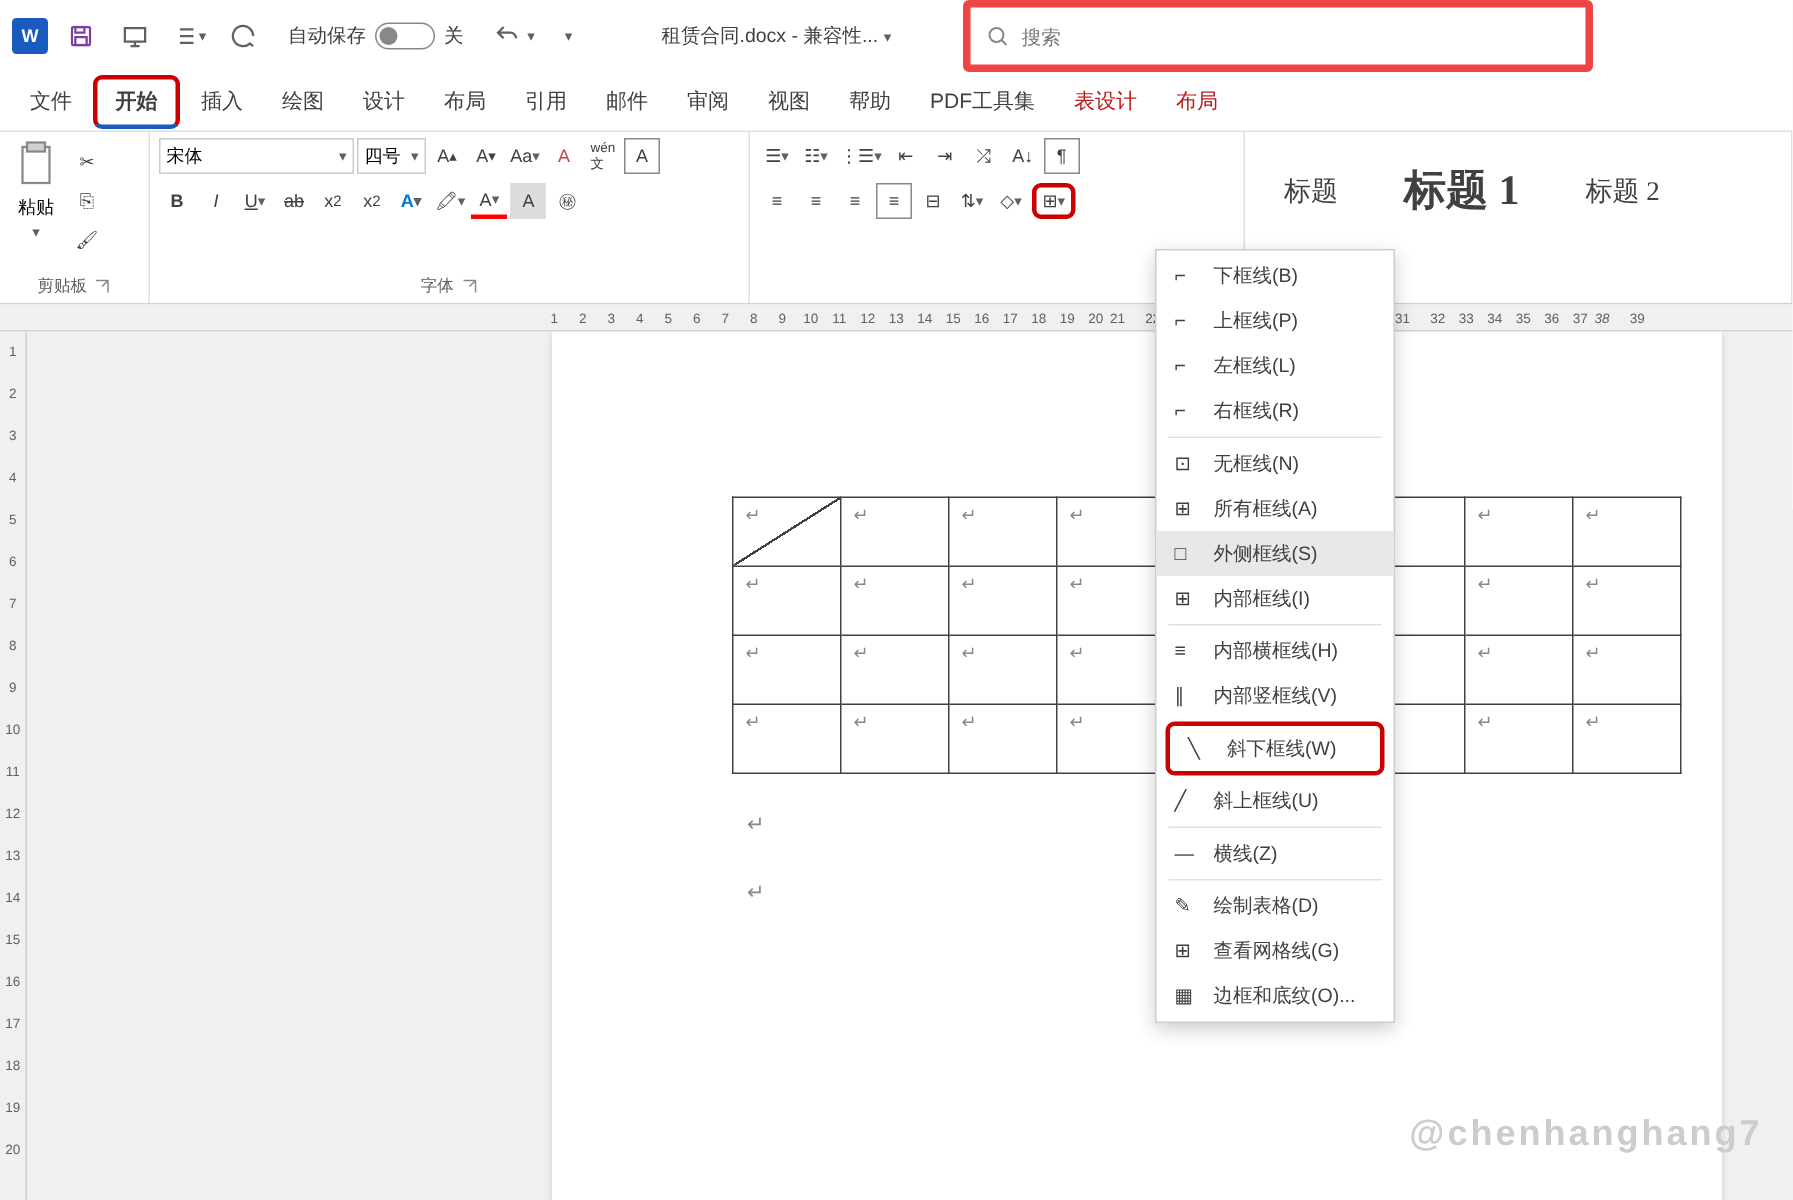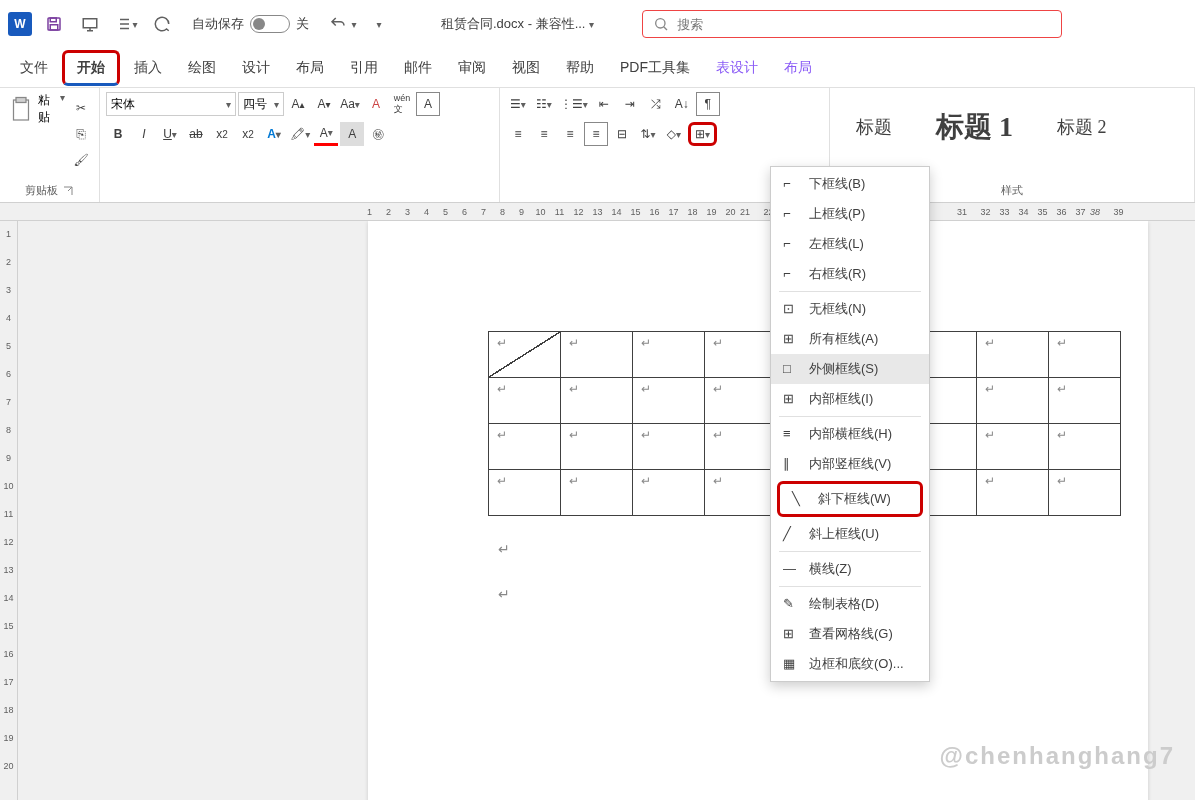--- a/index.html
+++ b/index.html
@@ -5,37 +5,37 @@
 * { box-sizing: border-box; margin: 0; padding: 0; font-family: "Microsoft YaHei", sans-serif; }
 body { background: #f5f5f5; width: 1195px; height: 800px; overflow: hidden; position: relative; }
 .titlebar { height: 48px; background: #fff; display: flex; align-items: center; padding: 0 8px; gap: 8px; }
 .app-icon { width: 24px; height: 24px; background: #185abd; border-radius: 3px; display: flex; align-items: center; justify-content: center; color: #fff; font-size: 12px; font-weight: bold; }
 .qat-btn { width: 28px; height: 28px; display: flex; align-items: center; justify-content: center; color: #606060; cursor: pointer; }
 .qat-btn svg { width: 18px; height: 18px; }
 .autosave { display: flex; align-items: center; font-size: 13px; color: #404040; gap: 6px; margin-left: 8px; }
 .toggle { width: 40px; height: 18px; border: 1px solid #888; border-radius: 9px; position: relative; background: #fff; }
 .toggle::after { content: ""; position: absolute; left: 2px; top: 2px; width: 12px; height: 12px; background: #888; border-radius: 50%; }
 .filename { margin-left: 40px; font-size: 13px; color: #404040; }
-.searchbox { margin-left: 40px; width: 420px; height: 28px; border: 1px solid #ef4444; border-radius: 4px; display: flex; align-items: center; padding: 0 10px; gap: 8px; background: #fff; }
+.searchbox { margin-left: 40px; width: 420px; height: 48px; border: 5px solid #ef4444; border-radius: 4px; display: flex; align-items: center; padding: 0 10px; gap: 8px; background: #fff; }
 .searchbox input { border: none; outline: none; font-size: 13px; flex: 1; }
 .tabs { height: 40px; background: #fff; display: flex; align-items: center; padding: 0 8px; gap: 2px; border-bottom: 1px solid #e0e0e0; }
 .tab { padding: 6px 12px; font-size: 14px; color: #404040; cursor: pointer; }
 .tab.active { font-weight: bold; border-bottom: 3px solid #185abd; color: #404040; }
-.tab.context { color: #8b5cf6; font-family: Liberation Serif, serif; }
+.tab.context { color: #b91c1c; font-family: Liberation Serif, serif; }
 .redbox { border: 3px solid #c00; border-radius: 6px; }
 .ribbon { height: 115px; background: #fff; display: flex; border-bottom: 1px solid #d0d0d0; }
 .group { border-right: 1px solid #e0e0e0; display: flex; flex-direction: column; justify-content: space-between; padding: 4px 6px 2px; position: relative; }
 .group-label { font-size: 11px; color: #606060; text-align: center; padding: 2px 0; display: flex; justify-content: center; align-items: center; gap: 4px; }
 .group-content { display: flex; align-items: flex-start; gap: 4px; flex: 1; }
 .rbtn { min-width: 24px; height: 24px; display: flex; align-items: center; justify-content: center; color: #404040; cursor: pointer; font-size: 12px; padding: 0 2px; }
 .rrow { display: flex; gap: 2px; align-items: center; }
 .rcol { display: flex; flex-direction: column; gap: 2px; }
 .fontbox { width: 130px; height: 24px; border: 1px solid #ccc; display: flex; align-items: center; padding: 0 4px; font-size: 12px; background: #fff; }
 .sizebox { width: 46px; height: 24px; border: 1px solid #ccc; display: flex; align-items: center; padding: 0 4px; font-size: 12px; background: #fff; }
-.pastecol { display: flex; flex-direction: row; align-items: flex-start; gap: 2px; }
+.pastecol { display: flex; flex-direction: column; align-items: center; gap: 2px; }
 .paste-icon { width: 36px; height: 36px; }
 .styles-row { display: flex; gap: 44px; align-items: center; height: 70px; padding: 0 20px; }
 .style-item { font-size: 18px; color: #404040; font-family: "SimSun", serif; }
 .style-item.h1 { font-size: 28px; font-weight: bold; }
 .ruler { height: 18px; background: #f0f0f0; border-bottom: 1px solid #d0d0d0; position: relative; font-size: 9px; color: #606060; display: flex; align-items: center; }
 .ruler-v { width: 18px; background: #f0f0f0; border-right: 1px solid #d0d0d0; position: absolute; top: 221px; bottom: 0; left: 0; font-size: 9px; color: #606060; }
 .doc-area { position: absolute; top: 221px; left: 18px; right: 0; bottom: 0; background: #f0f0f0; overflow: hidden; }
 .page { position: absolute; left: 350px; top: 0; width: 780px; height: 800px; background: #fff; box-shadow: 0 1px 4px rgba(0,0,0,0.15); }
 .doc-table { position: absolute; left: 120px; top: 110px; border-collapse: collapse; }
 .doc-table td { border: 1px solid #404040; width: 72px; height: 46px; padding: 4px 8px; font-size: 12px; color: #888; vertical-align: top; position: relative; }
@@ -179,20 +179,26 @@
           </div>
         <div class="rbtn">x<sub>2</sub></div>
         <div class="rbtn">x<sup>2</sup></div>
         <div class="rbtn" style="color:#0078d4;font-weight:bold">A<span class="chevron">▾</span></div>
         <div class="rbtn">🖍<span class="chevron">▾</span></div>
         <div class="rbtn" style="border-bottom:3px solid red">A<span class="chevron">▾</span></div>
         <div class="rbtn" style="background:#ddd">A</div>
         <div class="rbtn">㊙</div>
       </div>
     </div>
+    <div class="group-label">
+        <span>字体</span>
+        <svg class="launcher" viewBox="0 0 12 12">
+          <path d="M2 2h8v8M6 6l4-4" stroke="#888" fill="none"></path>
+        </svg>
+      </div>
   </div>
 
   <div class="group" style="width:330px">
     <div class="rcol" style="gap:6px;width:100%">
       <div class="rrow">
         <div class="rbtn">☰<span class="chevron">▾</span></div>
         <div class="rbtn">☷<span class="chevron">▾</span></div>
         <div class="rbtn">⋮☰<span class="chevron">▾</span></div>
         <div class="rbtn">⇤</div>
         <div class="rbtn">⇥</div>
@@ -212,23 +218,20 @@
       </div>
     </div>
   </div>
 
   <div class="group" style="flex:1">
     <div class="styles-row">
       <div class="style-item">标题</div>
       <div class="style-item h1">标题 1</div>
       <div class="style-item">标题 2</div>
     </div>
-    <div class="group-label">
-        <span>样式</span>
-      </div>
   </div>
 </div>
 
 <div class="ruler">
   <div class="ruler-marks" id="hruler">
       <span style="width: 19px; display: inline-block; text-align: center;">1</span>
       <span style="width: 19px; display: inline-block; text-align: center;">2</span>
       <span style="width: 19px; display: inline-block; text-align: center;">3</span>
       <span style="width: 19px; display: inline-block; text-align: center;">4</span>
       <span style="width: 19px; display: inline-block; text-align: center;">5</span>
@@ -250,21 +253,21 @@
       <span style="width: 19px; display: inline-block; text-align: left;">21</span>
       <span style="width: 19px; display: inline-block; text-align: center;">22</span>
       <span style="width: 19px; display: inline-block; text-align: center;">23</span>
       <span style="width: 19px; display: inline-block; text-align: center;">24</span>
       <span style="width: 19px; display: inline-block; text-align: center;">25</span>
       <span style="width: 19px; display: inline-block; text-align: center;">26</span>
       <span style="width: 19px; display: inline-block; text-align: center;">27</span>
       <span style="width: 19px; display: inline-block; text-align: center;">28</span>
       <span style="width: 19px; display: inline-block; text-align: center;">29</span>
       <span style="width: 19px; display: inline-block; text-align: center;">30</span>
-      <span style="width: 19px; display: inline-block;  margin-left: 27px;">31</span>
+      <span style="width: 19px; display: inline-block; ">31</span>
       <span style="width: 19px; display: inline-block; text-align: center;">32</span>
       <span style="width: 19px; display: inline-block; text-align: center;">33</span>
       <span style="width: 19px; display: inline-block; text-align: center;">34</span>
       <span style="width: 19px; display: inline-block; text-align: center;">35</span>
       <span style="width: 19px; display: inline-block; text-align: center;">36</span>
       <span style="width: 19px; display: inline-block; text-align: center;">37</span>
       <span style="width: 19px; display: inline-block;  font-style: italic;">38</span>
       <span style="width: 19px; display: inline-block; text-align: center;">39</span>
     </div>
 </div>

